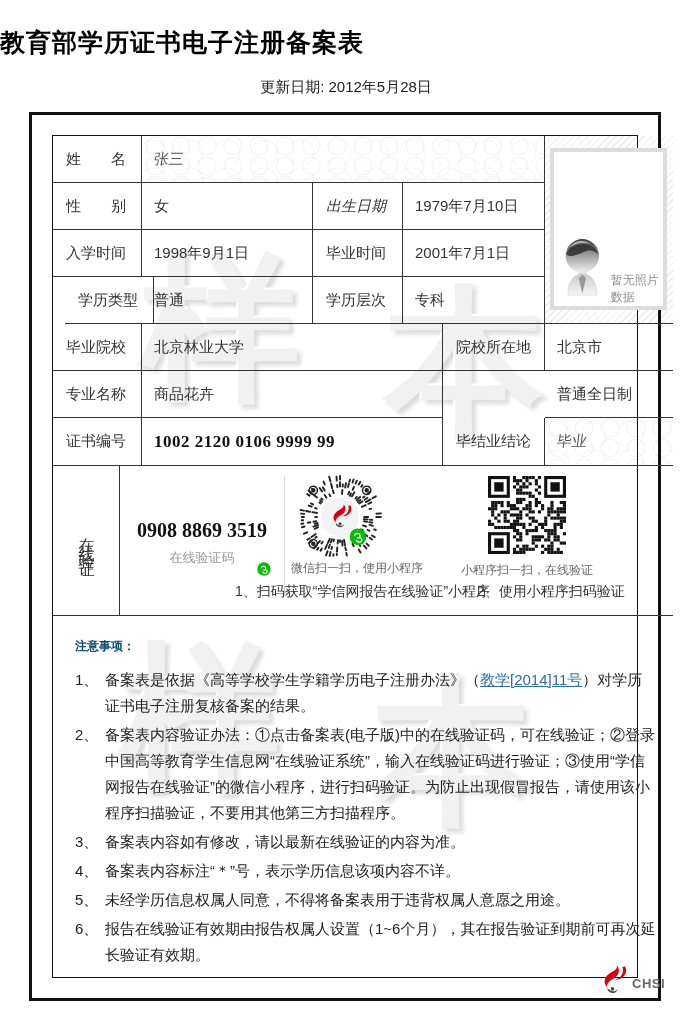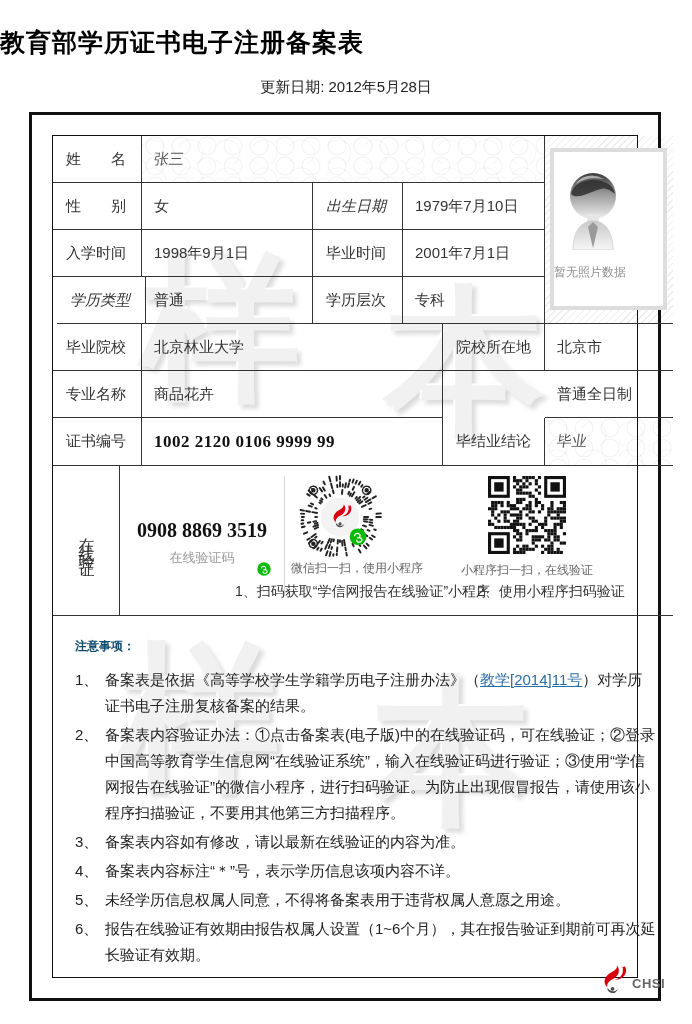--- a/index.html
+++ b/index.html
@@ -23,22 +23,22 @@
   .val{padding-left:12px;}
   .guilloche{background-image:
       radial-gradient(circle at 50% 50%, transparent 8px, rgba(0,0,0,0.055) 8.8px, transparent 9.8px),
       radial-gradient(circle at 30% 60%, transparent 12px, rgba(0,0,0,0.045) 12.8px, transparent 13.8px);
       background-size:26px 20px,37px 28px;}
   .script{display:inline-block;transform:skewX(-8deg);color:#555;font-size:15px;}
   .serifnum{font-family:"Liberation Serif",serif;font-weight:bold;font-size:17px;color:#111;letter-spacing:0.5px;}
   .photo-cell{position:absolute;box-sizing:border-box;border-bottom:1px solid #333;
       background-image:repeating-linear-gradient(135deg, rgba(0,0,0,0.07) 0 1px, transparent 1px 5px);}
   .photo-frame{position:absolute;left:5px;top:12px;width:117px;height:162px;background:#fff;
-      border:4px solid #ddd;box-sizing:border-box;display:flex;flex-direction:column;
-      align-items:flex-start;justify-content:flex-start;}
+      border:4px solid #ddd;box-sizing:border-box;display:flex;flex-direction:row;
+      align-items:flex-end;justify-content:flex-start;}
   .photo-frame .ph-txt{margin-top:14px;font-size:12px;color:#8f8f8f;}
   .v-label{justify-content:center;}
   .v-label span{writing-mode:vertical-rl;text-orientation:upright;letter-spacing:8px;font-size:16px;color:#333;}
   .v-code{position:absolute;left:67px;top:383px;width:164px;text-align:center;}
   .v-code .code{font-family:"Liberation Serif",serif;font-weight:bold;font-size:20px;color:#111;cursor:pointer;}
   .v-code .cap{margin-top:7px;font-size:13px;color:#999;}
   .v-divider{position:absolute;left:231px;top:340px;width:1px;height:120px;background:#d5d5d5;}
   .qr-cap{position:absolute;font-size:12px;color:#666;display:flex;align-items:center;justify-content:center;gap:20px;}
   .steps{font-size:14px;color:#333;position:absolute;top:447px;}
   .notes{position:absolute;left:0;top:480px;width:620px;height:397px;box-sizing:border-box;
@@ -101,21 +101,21 @@
         <div class="cell lbl" style="left:0;top:47px;width:89px;height:47px;">性　　别</div>
         <div class="cell val" style="left:89px;top:47px;width:171px;height:47px;">女</div>
         <div class="cell lbl" style="left:260px;top:47px;width:90px;height:47px;font-style:italic;">出生日期</div>
         <div class="cell val" style="left:350px;top:47px;width:142px;height:47px;">1979年7月10日</div>
 
         <div class="cell lbl" style="left:0;top:94px;width:89px;height:47px;">入学时间</div>
         <div class="cell val" style="left:89px;top:94px;width:171px;height:47px;">1998年9月1日</div>
         <div class="cell lbl" style="left:260px;top:94px;width:90px;height:47px;">毕业时间</div>
         <div class="cell val" style="left:350px;top:94px;width:142px;height:47px;">2001年7月1日</div>
 
-        <div class="cell lbl" style="left:4px;top:141px;width:89px;height:47px;font-style:italic;">学历类型</div>
+        <div class="cell lbl" style="left:12px;top:141px;width:89px;height:47px;">学历类型</div>
         <div class="cell val" style="left:89px;top:141px;width:171px;height:47px;">普通</div>
         <div class="cell lbl" style="left:260px;top:141px;width:90px;height:47px;">学历层次</div>
         <div class="cell val" style="left:350px;top:141px;width:142px;height:47px;">专科</div>
 
         <div class="photo-cell" style="left:492px;top:0;width:128px;height:188px;">
           <div class="photo-frame">
             <svg width="78" height="80" viewBox="0 0 78 80" style="margin-top:18px;">
               <circle cx="39" cy="26" r="23" fill="url(#gh)"></circle>
               <path d="M17 24 C20 6 58 5 61 24 C50 14 44 20 38 22 C30 25 21 29 17 24 Z" fill="#2f2f2f" opacity="0.85"></path>
               <path d="M22 14 Q32 6 50 9 Q40 3 30 7 Q24 10 22 14 Z" fill="#fff" opacity="0.55"></path>

